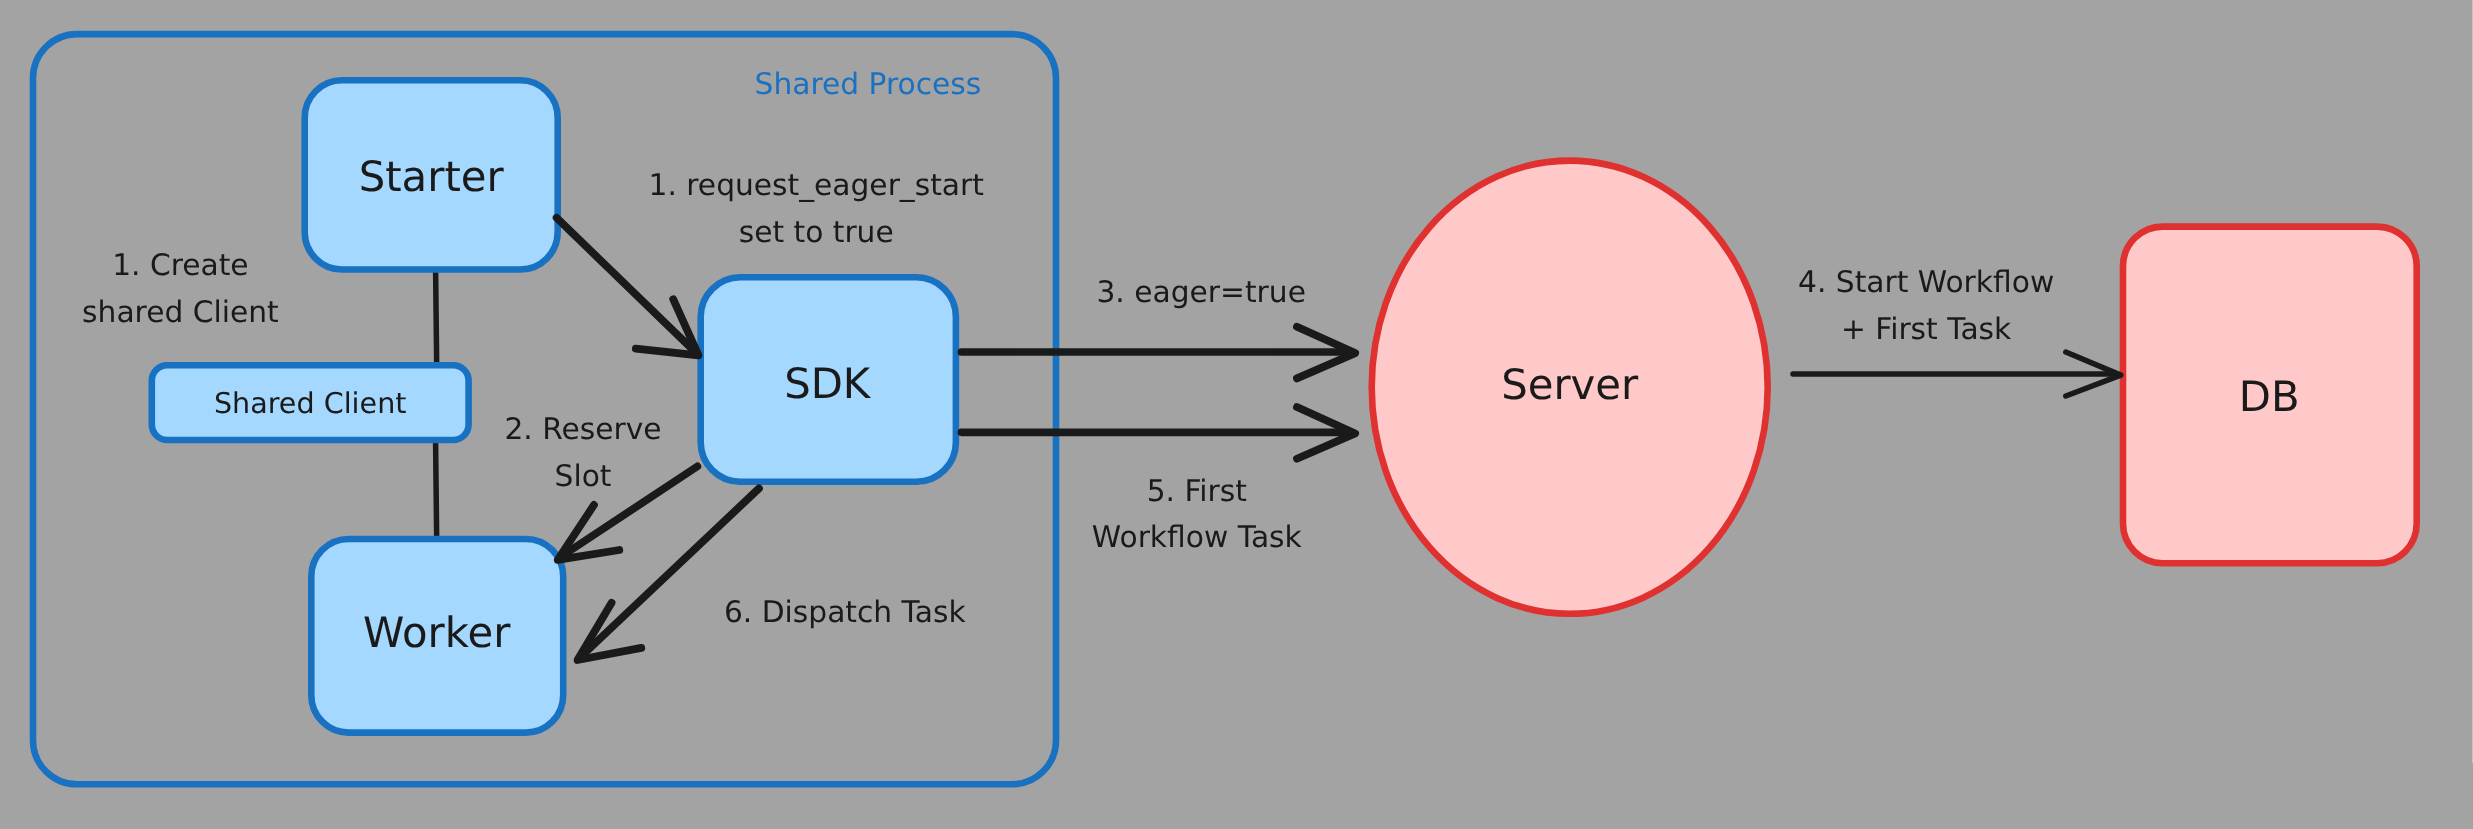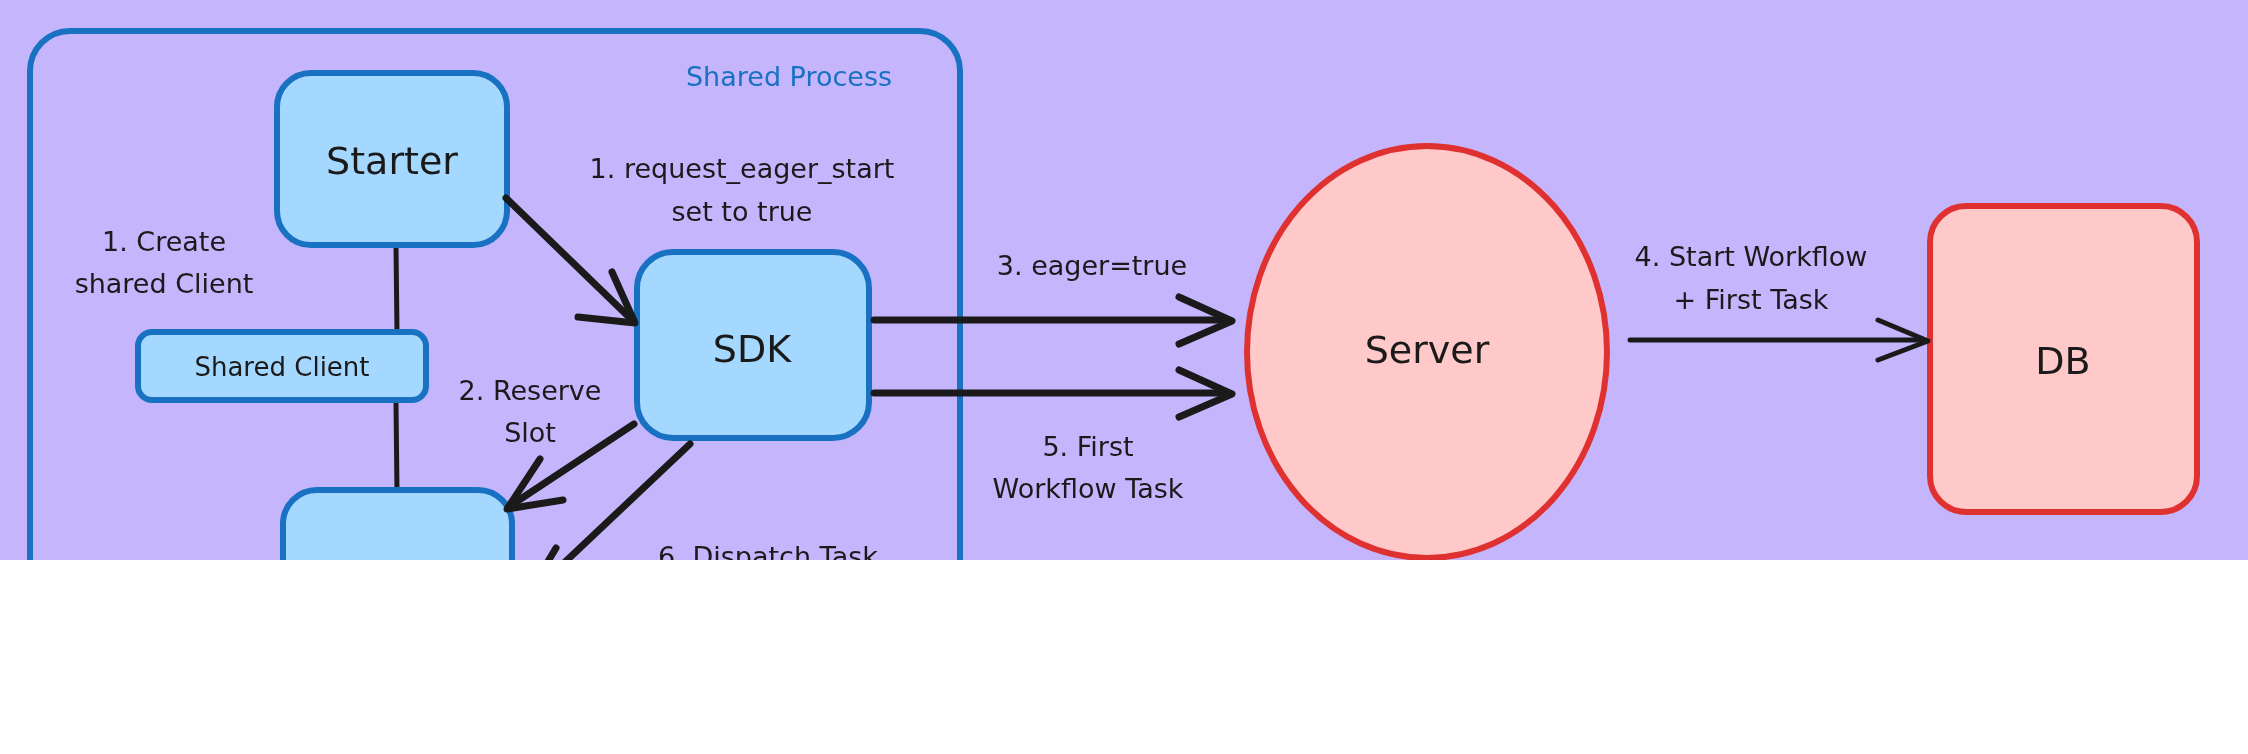--- a/index.html
+++ b/index.html
@@ -6,22 +6,22 @@
     margin: 0;
     padding: 0;
     background: #ffffff;
   }
   body {
     font-family: "DejaVu Sans", sans-serif;
   }
   #canvas {
     position: relative;
     width: 2248px;
-    height: 560px;
-    background: #c4b5fd;
+    height: 754px;
+    background: #a3a3a3;
     overflow: hidden;
   }
   svg.diagram {
     position: absolute;
     left: 0;
     top: 0;
     width: 2248px;
     height: 754px;
   }
   .node-label {

